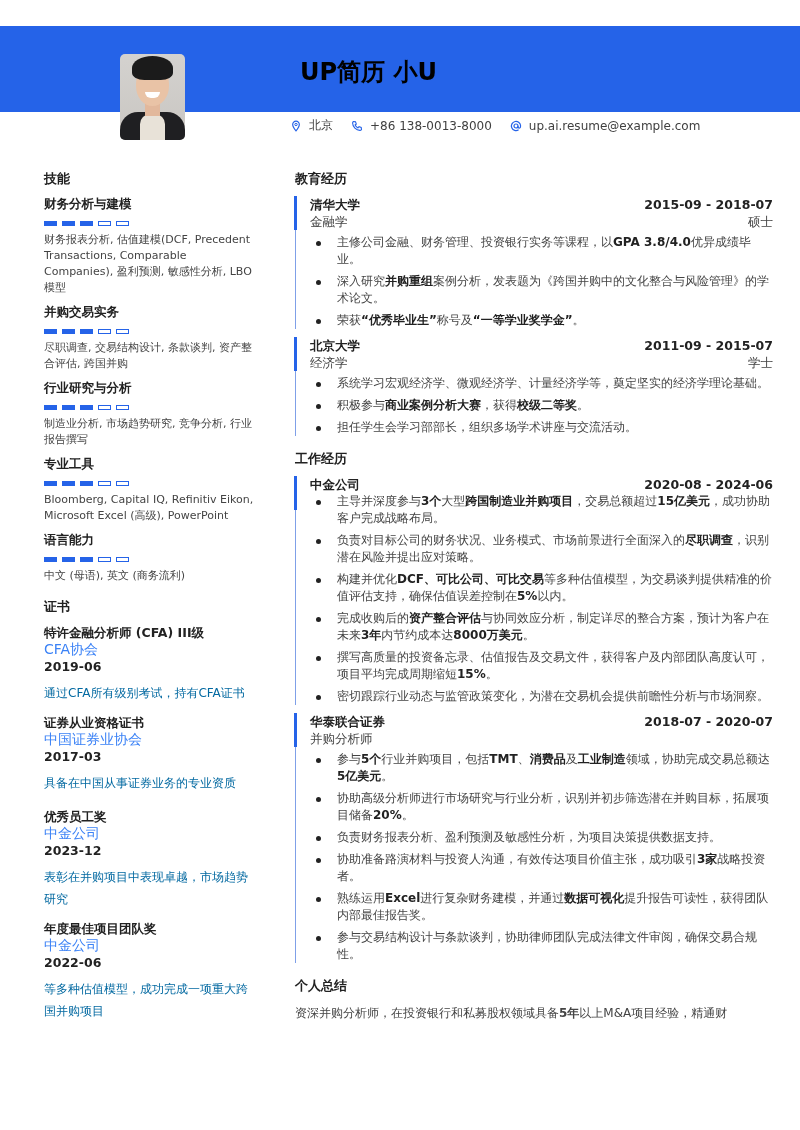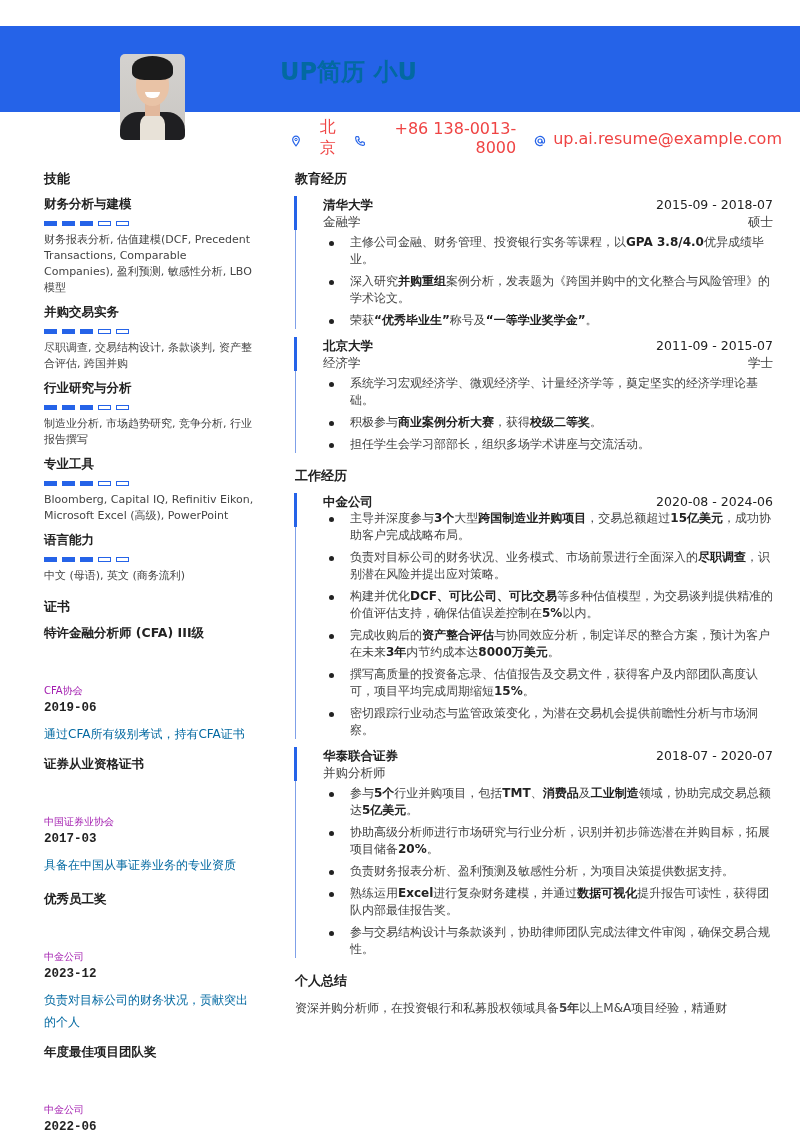--- a/index.html
+++ b/index.html
@@ -9,52 +9,52 @@
     .header-band { position: absolute; left: 0; top: 26px; width: 800px; height: 86px; background: #2563e8; }
     .photo { position: absolute; left: 120px; top: 54px; width: 65px; height: 86px; border-radius: 5px; overflow: hidden;
              background: linear-gradient(180deg, #d4d2cf 0%, #c9c6c2 100%); }
     .photo .hair { position: absolute; left: 12px; top: 2px; width: 41px; height: 24px; background: #1b1b1b; border-radius: 50% 50% 30% 30%; }
     .photo .face { position: absolute; left: 16px; top: 12px; width: 33px; height: 40px; background: #e9c3a6; border-radius: 45% 45% 50% 50%; }
     .photo .smile { position: absolute; left: 25px; top: 38px; width: 15px; height: 6px; background: #fff; border-radius: 0 0 8px 8px; }
     .photo .neck { position: absolute; left: 25px; top: 48px; width: 15px; height: 14px; background: #e2b89c; }
     .photo .jacket { position: absolute; left: 0; top: 58px; width: 65px; height: 30px; background: #1f1f22; border-radius: 18px 18px 0 0; }
     .photo .shirt { position: absolute; left: 20px; top: 60px; width: 25px; height: 26px; background: #e8e2d8; border-radius: 10px 10px 0 0; }
 
-    .name { position: absolute; left: 280px; top: 56px; font-size: 24px; color: #0369a1; font-weight: bold; letter-spacing: 0px; }
-
-    .contact { position: absolute; left: 290px; top: 117px; display: flex; align-items: center; font-size: 16px; color: #ef4444; text-align: right; }
+    .name { position: absolute; left: 300px; top: 56px; font-size: 24px; color: #000000; font-weight: bold; letter-spacing: 0px; }
+
+    .contact { position: absolute; left: 290px; top: 117px; display: flex; align-items: center; font-size: 12px; color: #404040; }
     .contact .ci { display: flex; align-items: center; margin-right: 18px; }
     .contact .ico { width: 12px; height: 12px; margin-right: 7px; display: inline-block; }
     .contact svg { width: 12px; height: 12px; }
 
     .left { position: absolute; left: 44px; top: 170px; width: 215px; }
     .right { position: absolute; left: 295px; top: 170px; width: 478px; }
 
     .sec-title { font-size: 13px; font-weight: bold; color: #222; margin-bottom: 8px; }
 
     .skill { margin-bottom: 8px; }
     .skill-name { font-size: 12.5px; font-weight: bold; color: #222; margin-bottom: 8px; }
     .bars { display: flex; margin-bottom: 6px; }
     .bar { width: 13px; height: 5px; margin-right: 5px; border: 1px solid #2563e8; }
     .bar.on { background: #2563e8; }
     .bar.off { background: #fff; }
     .skill-desc { font-size: 11px; color: #444; line-height: 16px; }
 
     .cert-block { margin-top: 12px; }
     .item { margin-bottom: 10px; }
     .item-title { font-size: 12.5px; font-weight: bold; color: #222; line-height: 17px; }
-    .item-org { font-size: 10px; color: #a21caf; line-height: 17px; margin-top: 41px; }
-    .item-date { font-size: 12.5px; font-weight: bold; color: #222; line-height: 18px; font-family: Liberation Mono, monospace; }
+    .item-org { font-size: 14px; color: #3b82f6; line-height: 17px; }
+    .item-date { font-size: 12.5px; font-weight: bold; color: #222; line-height: 18px; }
     .item-desc { font-size: 12px; color: #0369a1; line-height: 22px; margin-top: 6px; }
 
-    .entry { position: relative; padding-left: 27px; margin-bottom: 8px; border-left: 1px solid #7fa0e8; }
+    .entry { position: relative; padding-left: 14px; margin-bottom: 8px; border-left: 1px solid #7fa0e8; }
     .entry::before { content: ""; position: absolute; left: -2px; top: 0; width: 3px; height: 34px; background: #2563e8; }
     .entry-head { display: flex; justify-content: space-between; align-items: baseline; }
     .entry-org { font-size: 12.5px; font-weight: bold; color: #222; line-height: 17px; }
-    .entry-date { font-size: 12.5px; font-weight: normal; color: #222; line-height: 17px; }
+    .entry-date { font-size: 12.5px; font-weight: bold; color: #222; line-height: 17px; }
     .entry-sub { display: flex; justify-content: space-between; font-size: 12.5px; color: #444; line-height: 17px; margin-bottom: 4px; }
     ul.bullets { list-style: none; }
     ul.bullets li { position: relative; padding-left: 27px; font-size: 12px; color: #444; line-height: 17px; margin-bottom: 5px; }
     ul.bullets li::before { content: ""; position: absolute; left: 6px; top: 7px; width: 5px; height: 5px; background: #222; border-radius: 50%; }
     ul.bullets li b { color: #222; }
 
     .section { margin-bottom: 14px; }
     .summary { font-size: 12px; color: #444; line-height: 20px; }
   </style>
 </head>
@@ -181,21 +181,21 @@
         </div>
       </div>
   </div>
 
   <div class="section cert-block">
     <div id="awards-list">
         <div class="item">
           <div class="item-title">优秀员工奖</div>
           <div class="item-org">中金公司</div>
           <div class="item-date">2023-12</div>
-          <div class="item-desc">负责对目标公司的财务状况，贡献突出的个人</div>
+          <div class="item-desc">表彰在并购项目中表现卓越，市场趋势研究</div>
         </div>
         <div class="item">
           <div class="item-title">年度最佳项目团队奖</div>
           <div class="item-org">中金公司</div>
           <div class="item-date">2022-06</div>
           <div class="item-desc">等多种估值模型，成功完成一项重大跨国并购项目</div>
         </div>
       </div>
   </div>
 </div>
@@ -259,20 +259,21 @@
             <div class="entry-org">华泰联合证券</div>
             <div class="entry-date">2018-07 - 2020-07</div>
           </div>
           <div class="entry-sub">
             <span>并购分析师</span>
           </div>
           <ul class="bullets">
             <li><span>参与</span><b>5个</b><span>行业并购项目，包括</span><b>TMT</b><span>、</span><b>消费品</b><span>及</span><b>工业制造</b><span>领域，协助完成交易总额达</span><b>5亿美元</b><span>。</span></li>
             <li><span>协助高级分析师进行市场研究与行业分析，识别并初步筛选潜在并购目标，拓展项目储备</span><b>20%</b><span>。</span></li>
             <li><span>负责财务报表分析、盈利预测及敏感性分析，为项目决策提供数据支持。</span></li>
+            <li><span>协助准备路演材料与投资人沟通，有效传达项目价值主张，成功吸引</span><b>3家</b><span>战略投资者。</span></li>
             <li><span>熟练运用</span><b>Excel</b><span>进行复杂财务建模，并通过</span><b>数据可视化</b><span>提升报告可读性，获得团队内部最佳报告奖。</span></li>
             <li><span>参与交易结构设计与条款谈判，协助律师团队完成法律文件审阅，确保交易合规性。</span></li>
           </ul>
         </div>
       </div>
   </div>
 
   <div class="section">
     <div class="sec-title">个人总结</div>
     <div class="summary" id="summary-text"><span>资深并购分析师，在投资银行和私募股权领域具备</span><b>5年</b><span>以上M&amp;A项目经验，精通财</span></div>

